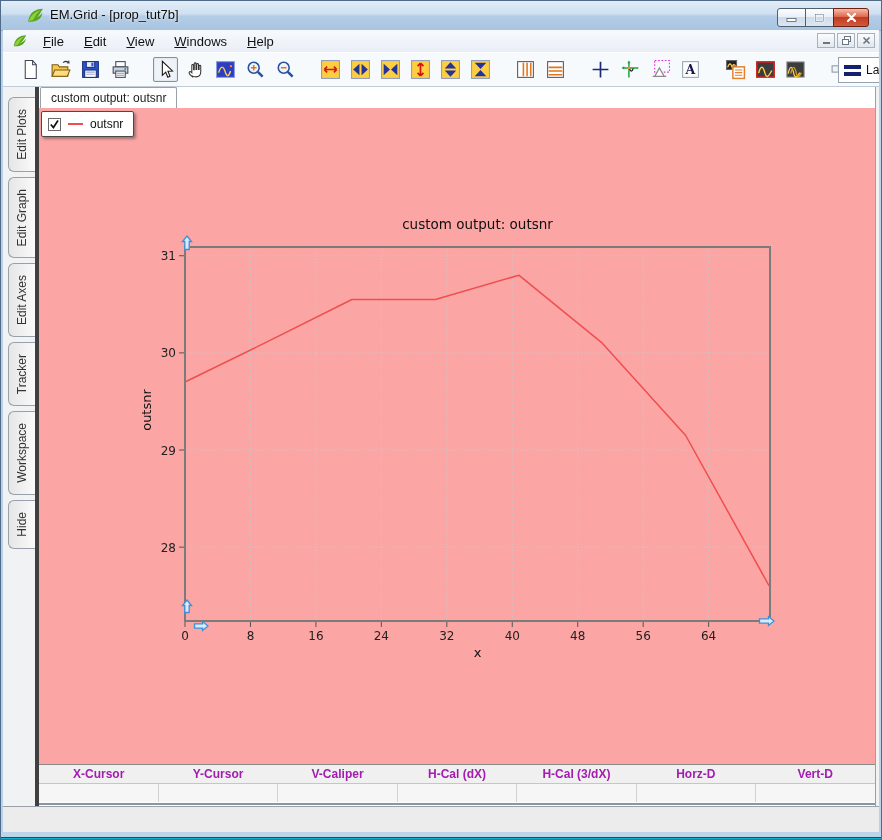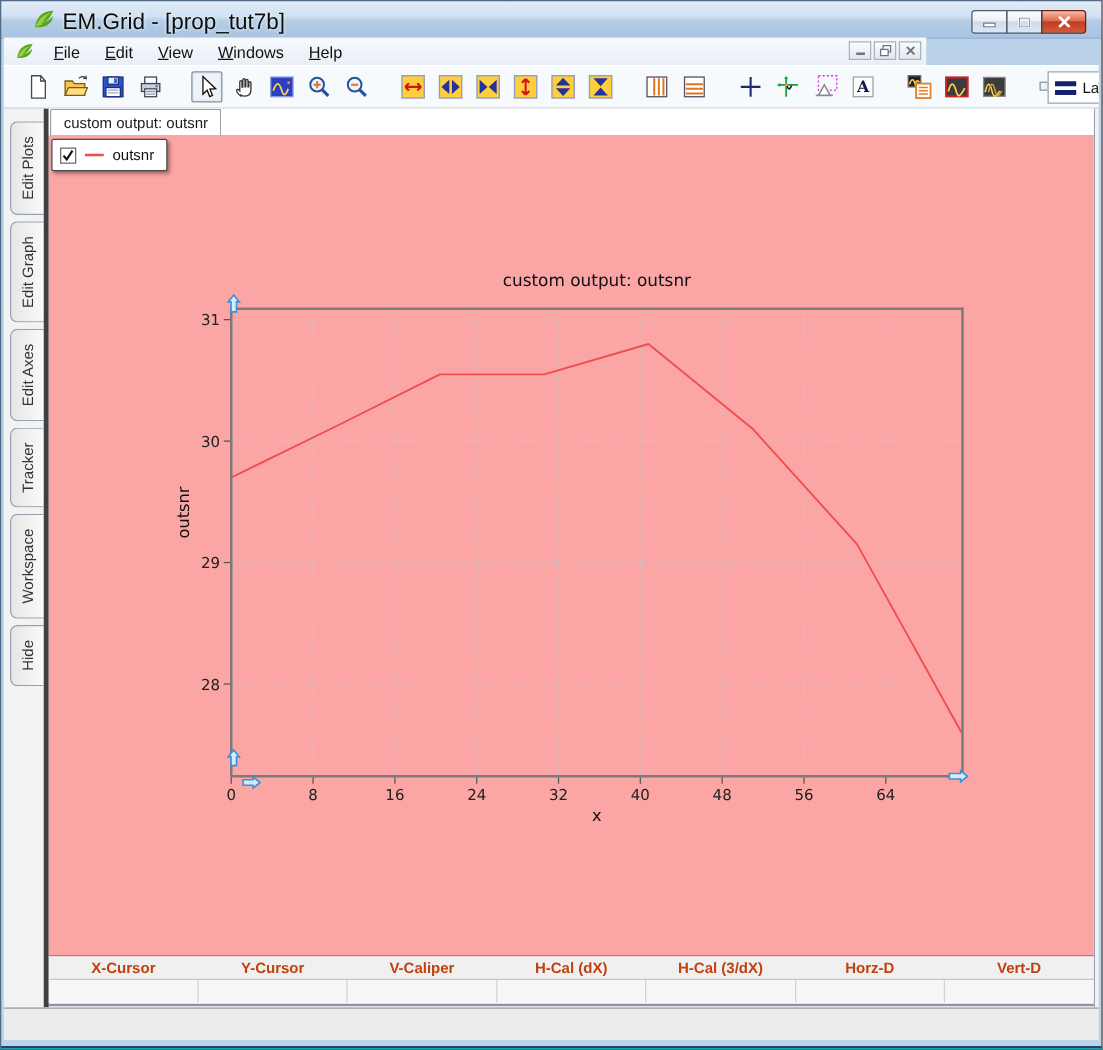--- a/index.html
+++ b/index.html
@@ -6,31 +6,31 @@
   .screen{position:relative;width:882px;height:840px;overflow:hidden;
     background:#b9d2e9;font-family:"Liberation Sans",sans-serif;
     -webkit-font-smoothing:antialiased;}
   .screen::before{content:'';position:absolute;inset:0;box-shadow:inset 0 0 0 1px #4f6b88;z-index:60;pointer-events:none;}
 
   
   .titlebar{position:absolute;left:0;top:0;width:100%;height:30px;
     background:linear-gradient(#e4eef9 0%,#cfe0f1 45%,#b4cde7 55%,#a8c4e0 100%);
     border-bottom:1px solid #8fafd0;}
   .t-icon{position:absolute;left:26px;top:6px;width:19px;height:19px;}
-  .t-text{position:absolute;left:50px;top:7px;font-size:18px;color:#0c0c0c;text-shadow:0 0 3px #fff;}
+  .t-text{position:absolute;left:50px;top:7px;font-size:13px;color:#0c0c0c;text-shadow:0 0 3px #fff;}
   .winbtns{position:absolute;right:13px;top:8px;display:flex;}
   .wbtn{width:29px;height:19px;border:1px solid #51606f;margin-left:-1px;
     background:linear-gradient(#fdfeff,#e9f0f7 45%,#cfdbe9 50%,#dce7f2);
     display:flex;align-items:center;justify-content:center;box-sizing:border-box;}
   .wbtn.min{border-radius:3px 0 0 3px;}
   .wbtn.close{border-radius:0 3px 3px 0;width:36px;border-color:#6e2014;
     background:linear-gradient(#f4bcab,#e0694c 45%,#c13c23 50%,#d15a3c);}
 
   
-  .menubar{position:absolute;left:3px;top:30px;width:738px;height:22px;
+  .menubar{position:absolute;left:3px;top:30px;width:876px;height:22px;
     background:linear-gradient(#f7fafd,#e9eef6);}
   .mdi-app-icon{position:absolute;left:9px;top:3px;width:16px;height:16px;}
   #menu-items{position:absolute;left:30px;top:0;height:100%;display:flex;align-items:center;}
   .menu-item{padding:2px 10px;font-size:13px;color:#111;cursor:default;}
   .menu-item u{text-decoration:underline;}
   .mdibtns{position:absolute;right:4px;top:3px;display:flex;gap:2px;}
   .mdib{width:18px;height:15px;border:1px solid #a8b2bf;box-sizing:border-box;
     background:linear-gradient(#fbfcfd,#e2e7ee);display:flex;align-items:center;justify-content:center;}
 
   
@@ -81,21 +81,21 @@
   .chart-svg{position:absolute;left:85px;top:102px;}
   .ctick{font:12px "DejaVu Sans",sans-serif;fill:#222;}
   .cttl{font:13.5px "DejaVu Sans",sans-serif;fill:#0f0f0f;}
   .caxis{font:13px "DejaVu Sans",sans-serif;fill:#0f0f0f;}
 
   
   .dockbar{position:absolute;left:0;right:0;bottom:1px;height:38px;
     border-top:1px solid #8a8a8a;border-bottom:2px solid #8b95a1;box-sizing:content-box;}
   .dock-head{height:19px;background:#f0f0f0;border-bottom:1px solid #c6c6c6;display:flex;box-sizing:border-box;}
   .dock-cell{flex:1;display:flex;align-items:center;justify-content:center;
-    font-size:12px;font-weight:700;color:#c2410c;}
+    font-size:12px;font-weight:700;color:#a21caf;}
   .dock-vals{height:18px;background:#f6f6f6;display:flex;}
   .dock-val{flex:1;border-right:1px solid #d2d2d2;}
   .dock-val:last-child{border-right:none;}
 
   
   .statusstrip{position:absolute;left:3px;top:806px;width:876px;height:26px;
     background:#ececec;border-top:1px solid #9aa0a8;box-sizing:border-box;}
   .botborder{position:absolute;left:0;top:832px;width:882px;height:8px;
     background:linear-gradient(#bcd4ea 0 5px,#24455f 5px 6px,#12b5c8 6px 8px);}
 </style>

